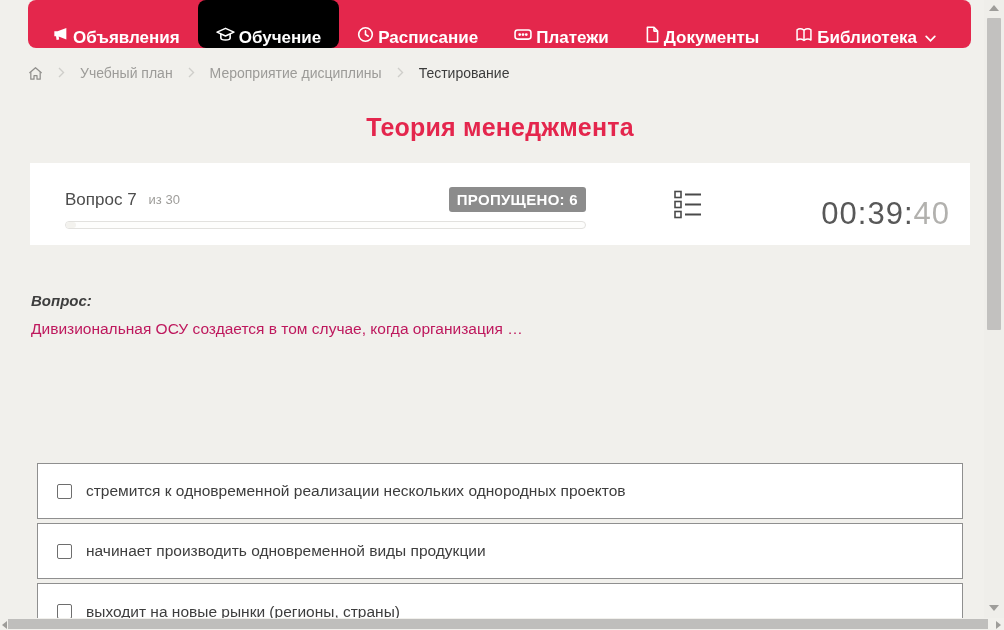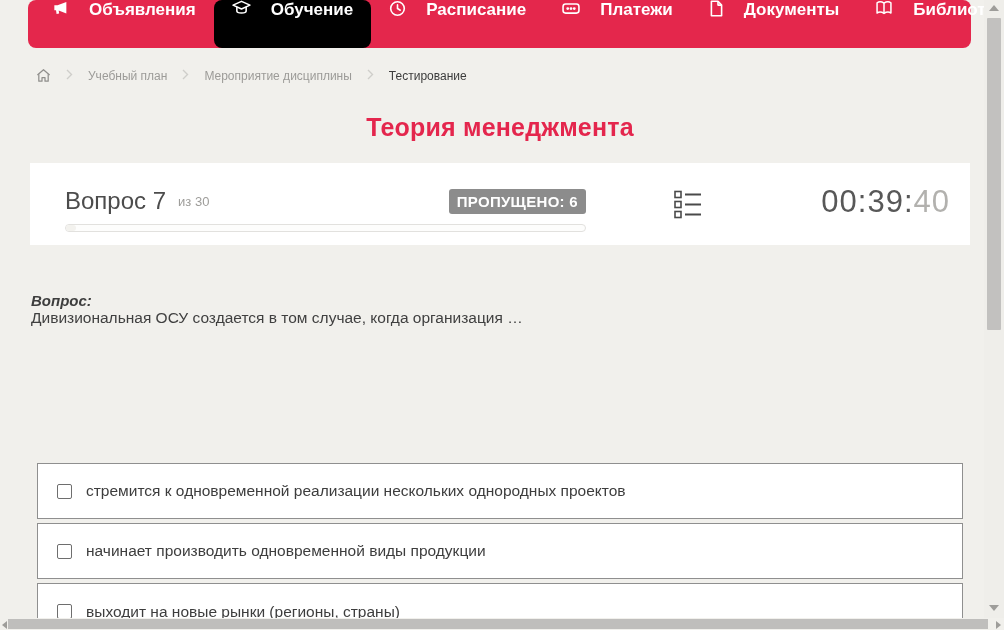--- a/index.html
+++ b/index.html
@@ -9,74 +9,74 @@
   .viewport { position:absolute; inset:0; }
 
   
   .nav-bar {
     position:absolute; left:28px; top:0; width:943px; height:48px;
     background:#e4274c; border-radius:8px;
     display:flex; align-items:center; justify-content:space-between;
     padding:0 22px 0 6px;
   }
   .nav-item {
-    display:flex; align-items:flex-start; gap:20px; height:48px; padding:0 18px;
+    display:flex; align-items:flex-end; gap:4px; height:48px; padding:0 18px;
     color:#ffffff; font-size:17px; font-weight:bold; cursor:pointer;
     border-radius:8px; white-space:nowrap;
   }
   .nav-item.active { background:#000000; }
   .nav-item svg { flex:0 0 auto; }
   .chev-down { margin-left:4px; }
 
   
   .breadcrumb {
-    position:absolute; left:36px; top:63px; height:20px;
-    display:flex; align-items:flex-end; gap:15px; font-size:12px;
+    position:absolute; left:28px; top:63px; height:20px;
+    display:flex; align-items:center; gap:15px; font-size:14px;
   }
   .crumb { color:#9c9b98; cursor:pointer; }
   .crumb.current { color:#3c3c3c; cursor:default; }
   .home-icon { display:flex; align-items:center; cursor:pointer; }
 
   
   .page-title {
     position:absolute; left:30px; top:113px; width:940px;
     text-align:center; color:#e4264d; font-size:25px; font-weight:bold;
     letter-spacing:0.2px;
   }
 
   
   .question-panel {
     position:absolute; left:30px; top:163px; width:940px; height:82px;
     background:#ffffff;
   }
   .panel-left { position:absolute; left:35px; top:24px; width:521px; }
   .panel-head { display:flex; align-items:center; }
-  .q-number { font-size:24px; color:#4c4c4c; }
+  .q-number { font-size:17px; color:#4c4c4c; }
   .q-of { font-size:13px; color:#9e9d9a; margin-left:12px; }
   .skipped-badge {
     margin-left:auto; background:#8c8c8c; color:#ffffff;
     font-size:15px; font-weight:bold; letter-spacing:0.3px;
     padding:4px 8px; border-radius:3px;
   }
   .progress-track {
     margin-top:9px; width:521px; height:8px; border-radius:5px;
     background:#fdfdfc; border:1px solid #e2e1de;
   }
   .progress-fill { width:2%; height:100%; border-radius:5px; background:#f3f2ee; }
   .qlist-icon { position:absolute; left:644px; top:27px; cursor:pointer; }
   .timer {
-    position:absolute; right:20px; top:21px;
+    position:absolute; right:20px; top:33px;
     font-size:31px; font-weight:300; letter-spacing:1px; color:#585858;
   }
   .timer .secs { color:#b2b1ae; }
 
   
   .question-block { position:absolute; left:31px; top:292px; width:920px; }
   .q-label { font-size:15px; font-weight:bold; font-style:italic; color:#3d3d3d; }
-  .q-text { font-size:15.5px; color:#404040; }
+  .q-text { margin-top:11px; font-size:15.5px; color:#be185d; }
   .type-line { position:absolute; left:31px; top:378px; font-size:15.5px; color:#3d3d3d; }
   .type-label { font-weight:bold; font-style:italic; }
 
   
   .option {
     position:absolute; left:37px; width:926px; height:56px;
     background:#ffffff; border:1px solid #8f8f8f;
     display:flex; align-items:center; padding-left:19px; cursor:pointer;
   }
   .option input[type=checkbox] {

